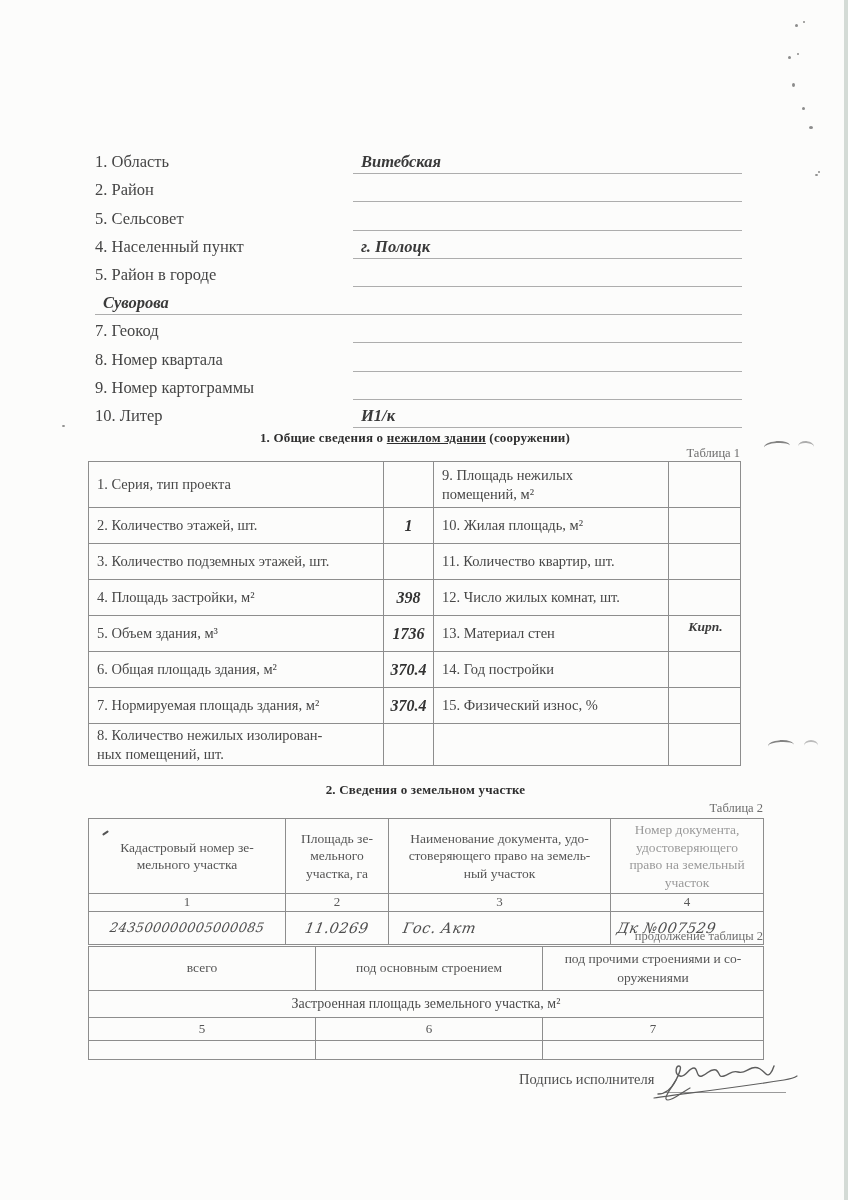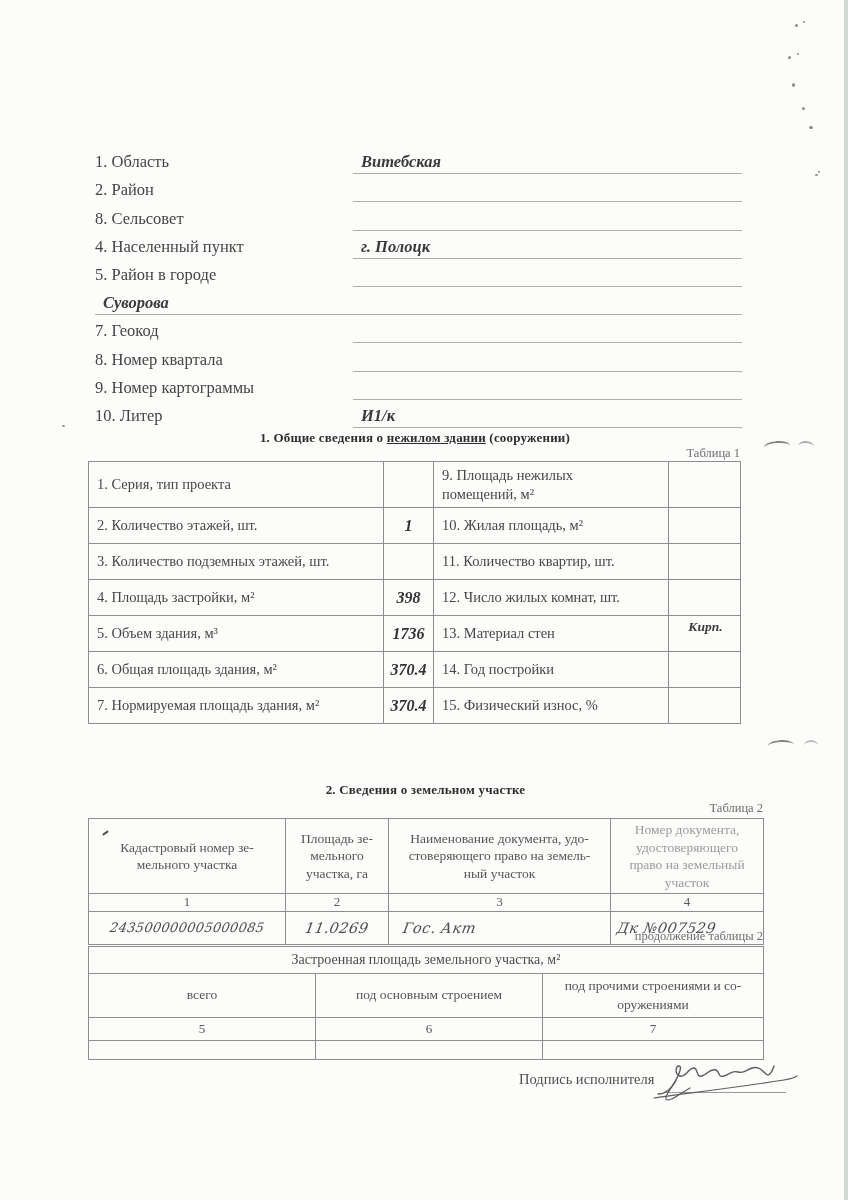--- a/index.html
+++ b/index.html
@@ -93,21 +93,21 @@
 <div class="addr-block">
   <div class="addr-row">
     <span class="addr-label">1. Область</span>
     <span class="addr-line">Витебская</span>
   </div>
   <div class="addr-row">
     <span class="addr-label">2. Район</span>
     <span class="addr-line"></span>
   </div>
   <div class="addr-row">
-    <span class="addr-label">8. Сельсовет</span>
+    <span class="addr-label">5. Сельсовет</span>
     <span class="addr-line"></span>
   </div>
   <div class="addr-row">
     <span class="addr-label">4. Населенный пункт</span>
     <span class="addr-line">г. Полоцк</span>
   </div>
   <div class="addr-row">
     <span class="addr-label">5. Район в городе</span>
     <span class="addr-line"></span>
   </div>
@@ -177,20 +177,26 @@
   <tr style="height:36px;">
     <td>6. Общая площадь здания, м²</td>
     <td class="val">370.4</td>
     <td>14. Год постройки</td>
     <td class="rval"></td>
   </tr>
   <tr style="height:36px;">
     <td>7. Нормируемая площадь здания, м²</td>
     <td class="val">370.4</td>
     <td>15. Физический износ, %</td>
+    <td class="rval"></td>
+  </tr>
+  <tr style="height:42px;">
+    <td>8. Количество нежилых  изолирован-<br>ных помещений, шт.</td>
+    <td class="val"></td>
+    <td></td>
     <td class="rval"></td>
   </tr>
 </tbody>
   </table>
 
 <div class="sec-title" style="top:782px;width:675px;">2. Сведения о земельном участке</div>
 <div class="tbl-caption" style="left:663px;top:801px;width:100px;">Таблица 2</div>
 
 <div class="t2-wrap">
 <table class="t2">
@@ -226,27 +232,27 @@
 
 <div class="tbl-caption" style="left:563px;top:929px;width:200px;">продолжение таблицы 2</div>
 
 <table class="t3">
   <colgroup>
       <col style="width:227px;">
       <col style="width:227px;">
       <col style="width:221px;">
     </colgroup>
   <tbody>
-      <tr>
-    <td class="span-hdr" colspan="3">Застроенная площадь земельного участка, м²</td>
-  </tr>
-  <tr style="height:44px;">
+      <tr style="height:44px;">
     <td>всего</td>
     <td>под основным строением</td>
     <td>под прочими строениями и со-<br>оружениями</td>
+  </tr>
+  <tr>
+    <td class="span-hdr" colspan="3">Застроенная площадь земельного участка, м²</td>
   </tr>
   <tr class="nums">
     <td>5</td>
     <td>6</td>
     <td>7</td>
   </tr>
   <tr class="empty">
     <td></td>
     <td></td>
     <td></td>

